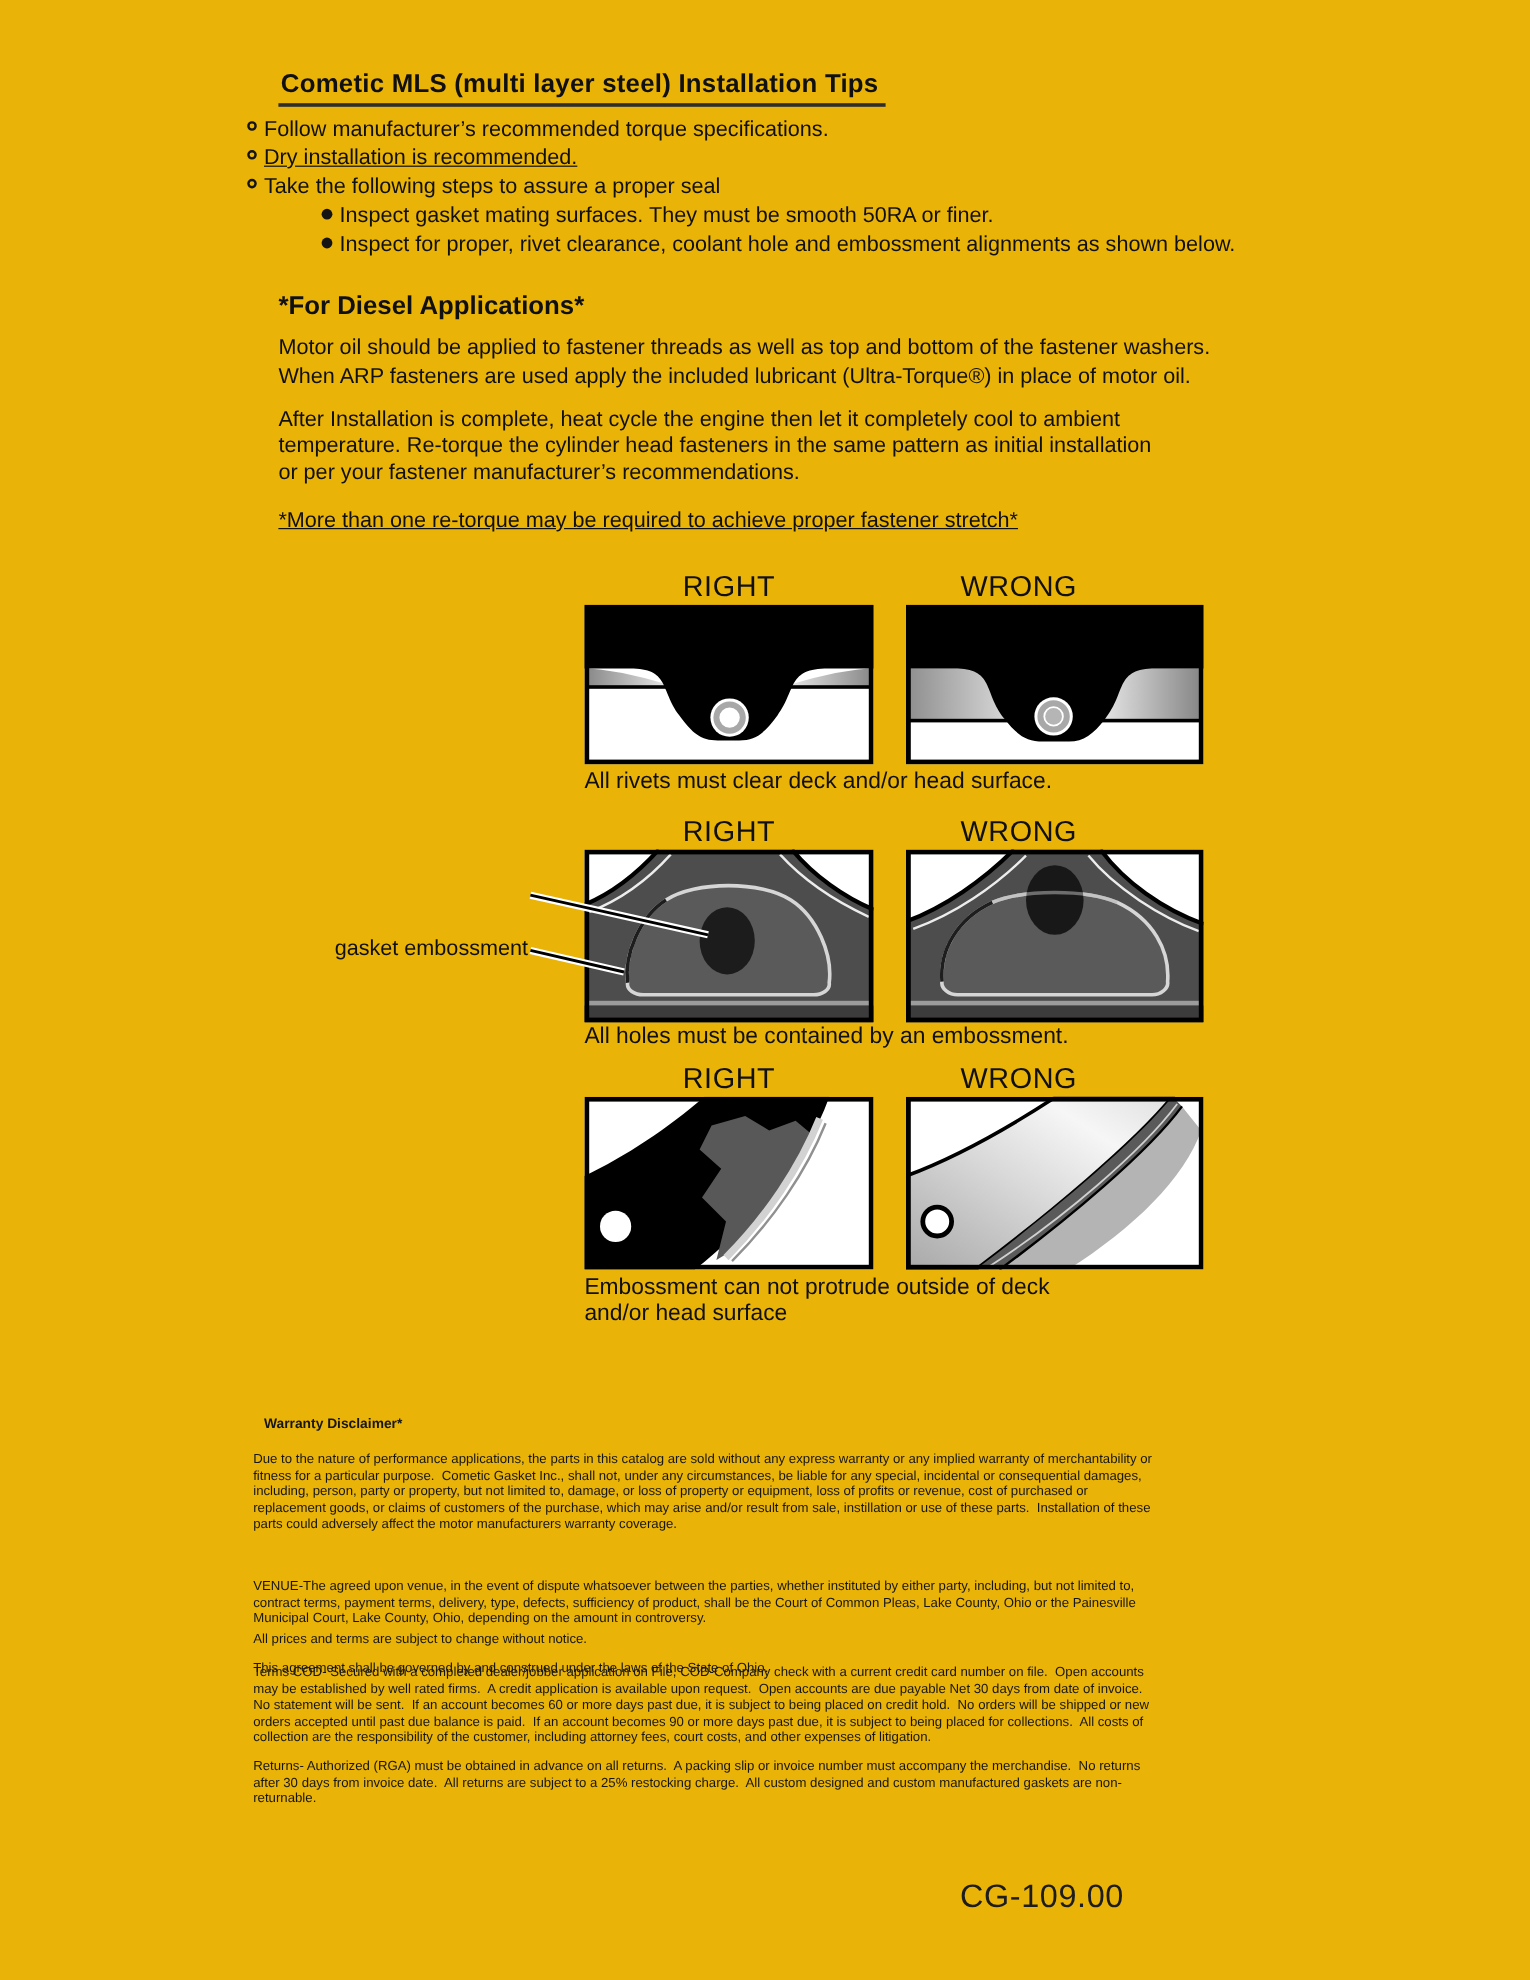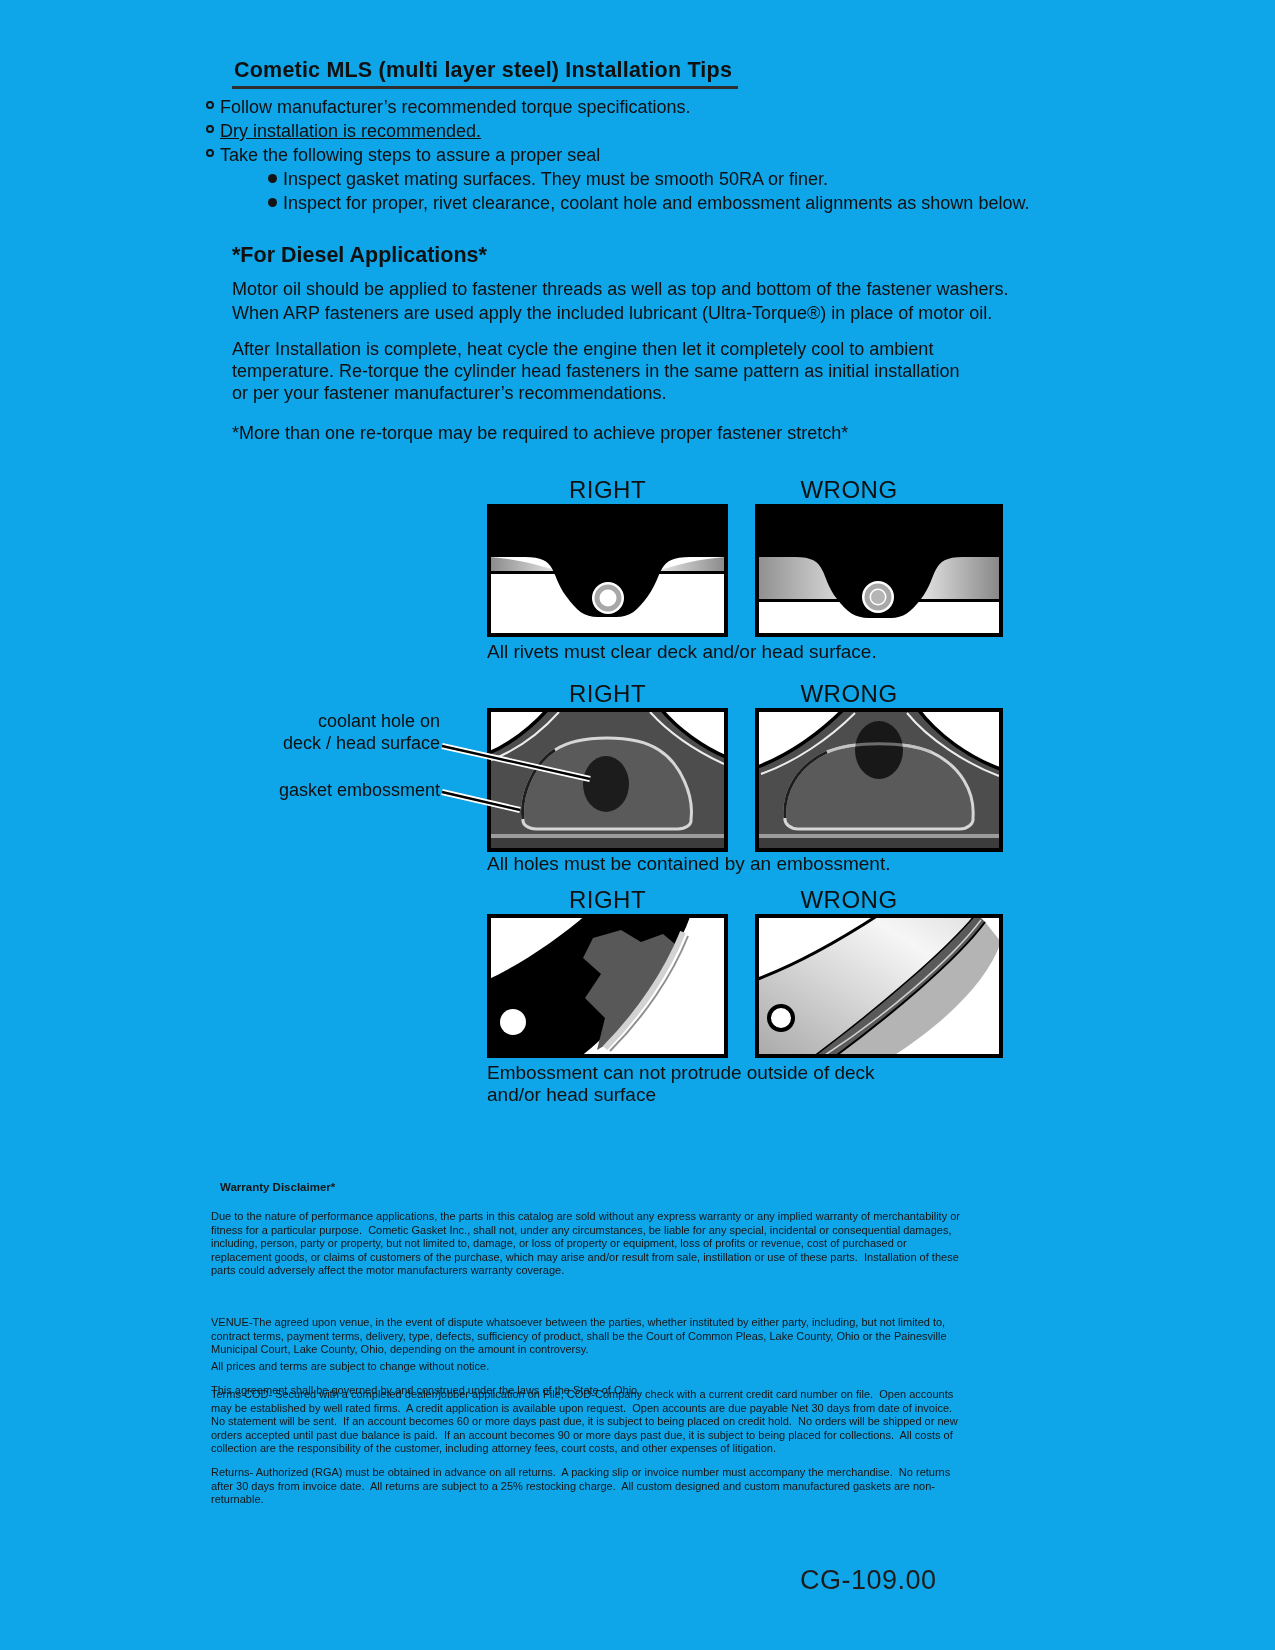--- a/index.html
+++ b/index.html
@@ -1,16 +1,16 @@
 <!DOCTYPE html>
 <html><head>
 <meta charset="utf-8">
 <style>
   html,body{margin:0;padding:0;background:#ffffff;}
-  .page{position:relative;width:1275px;height:1650px;background:#0ea5e9;overflow:hidden;
+  .page{position:relative;width:1275px;height:1650px;background:#eab308;overflow:hidden;
         font-family:"Liberation Sans",sans-serif;color:#101010;}
   .abs{position:absolute;}
   .title{font-size:21.5px;font-weight:bold;letter-spacing:.2px;
          border-bottom:3px solid #2e2e2e;padding:0 6px 3px 2px;}
   .bullet-text{font-size:18px;line-height:24px;}
   .ob{width:8px;height:8px;border:2px solid #141414;border-radius:50%;box-sizing:border-box;}
   .fb{width:9px;height:9px;background:#141414;border-radius:50%;}
   .h2{font-size:21.5px;font-weight:bold;}
   .bodyline{font-size:18px;line-height:24px;white-space:pre;}
   .rwlabel{font-size:24px;line-height:26px;text-align:center;letter-spacing:.5px;}
@@ -39,21 +39,21 @@
   <div class="abs bullet-text" style="left:283px;top:167px;">Inspect gasket mating surfaces.  They must be smooth 50RA or finer.</div>
   <span class="abs fb" style="left:268px;top:198px;"></span>
   <div class="abs bullet-text" style="left:283px;top:191px;">Inspect for proper, rivet clearance, coolant hole and embossment alignments as shown below.</div>
 
   <div class="abs h2" style="left:232px;top:243px;">*For Diesel Applications*</div>
   <div class="abs bodyline" style="left:232px;top:277px;">Motor oil should be applied to fastener threads as well as top and bottom of the fastener washers.</div>
   <div class="abs bodyline" style="left:232px;top:301px;">When ARP fasteners are used apply the included lubricant (Ultra-Torque®) in place of motor oil.</div>
   <div class="abs bodyline" style="left:232px;top:337px;">After Installation is complete, heat cycle the engine then let it completely cool to ambient</div>
   <div class="abs bodyline" style="left:232px;top:359px;">temperature. Re-torque the cylinder head fasteners in the same pattern as initial installation</div>
   <div class="abs bodyline" style="left:232px;top:381px;">or per your fastener manufacturer’s recommendations.</div>
-  <div class="abs bodyline" style="left:232px;top:421px;">*More than one re-torque may be required to achieve proper fastener stretch*</div>
+  <div class="abs bodyline" style="left:232px;top:421px;text-decoration:underline;">*More than one re-torque may be required to achieve proper fastener stretch*</div>
 
   <div class="abs rwlabel" style="left:487px;top:477px;width:241px;">RIGHT</div>
   <div class="abs rwlabel" style="left:733px;top:477px;width:232px;">WRONG</div>
 
   <svg class="abs figbox" style="left:487px;top:504px;" width="241" height="133" viewBox="0 0 241 133">
     <defs>
       <linearGradient id="g1a" x1="0" y1="0" x2="1" y2="0">
           <stop offset="0" stop-color="#8a8a8a"></stop>
           <stop offset="1" stop-color="#f2f2f2"></stop>
         </linearGradient>
@@ -94,24 +94,20 @@
       <circle cx="123" cy="93" r="7" fill="#b5b5b5"></circle>
     </g>
     <rect x="2" y="2" width="244" height="129" fill="none" stroke="#000" stroke-width="4"></rect>
   </svg>
 
   <div class="abs cap" style="left:487px;top:641px;">All rivets must clear deck and/or head surface.</div>
 
   <div class="abs rwlabel" style="left:487px;top:681px;width:241px;">RIGHT</div>
   <div class="abs rwlabel" style="left:733px;top:681px;width:232px;">WRONG</div>
 
-  <div class="abs side" style="left:230px;top:710px;width:210px;">
-    <span class="fpline">coolant hole on</span>
-    <span class="fpline">deck / head surface</span>
-  </div>
   <div class="abs side" style="left:230px;top:779px;width:210px;">gasket embossment</div>
 
   <svg class="abs figbox" style="left:487px;top:708px;" width="241" height="144" viewBox="0 0 241 144">
     <rect width="241" height="144" fill="#4d4d4d"></rect>
     <rect x="0" y="126" width="241" height="4" fill="#9c9c9c"></rect>
     <rect x="0" y="130" width="241" height="14" fill="#3c3c3c"></rect>
     <path d="M36,111 C33,88 46,56 68,42 C92,26 148,26 172,42 C194,56 207,88 204,111 C205,117 198,121 191,121 L49,121 C42,121 35,117 36,111 Z" fill="#5a5a5a" stroke="#d6d6d6" stroke-width="3"></path>
     <path d="M36,111 C33,88 46,56 68,42" fill="none" stroke="#1e1e1e" stroke-width="3"></path>
     <ellipse cx="119" cy="76" rx="23" ry="28" fill="#1c1c1c"></ellipse>
     <path d="M0,0 L62,0 C44,20 24,36 0,46 Z" fill="#fff"></path>

